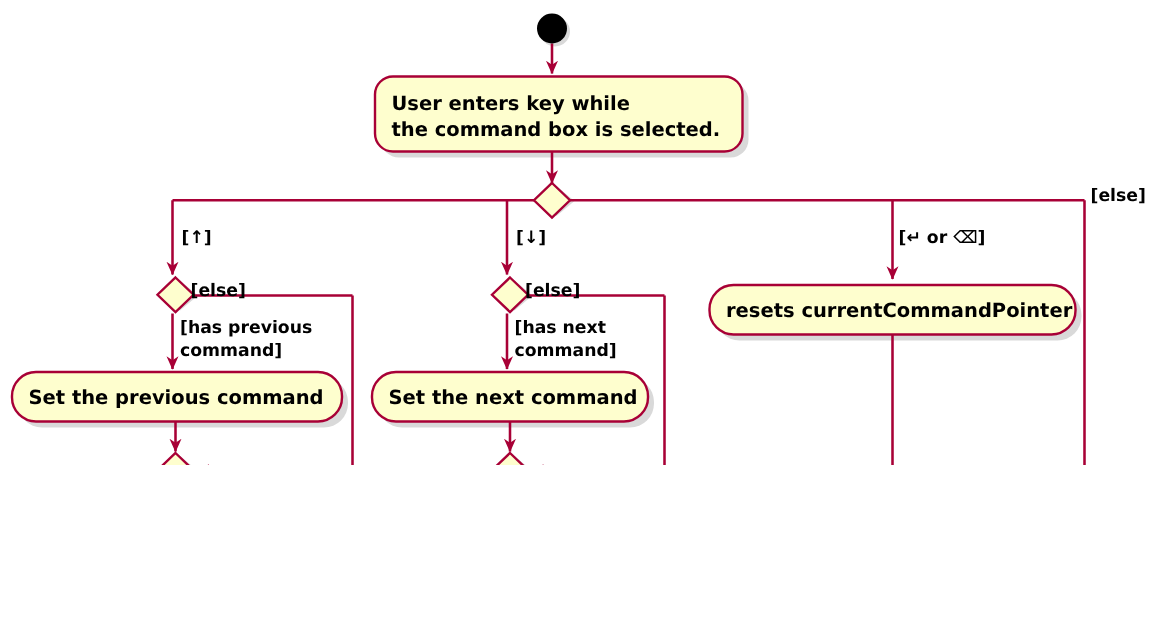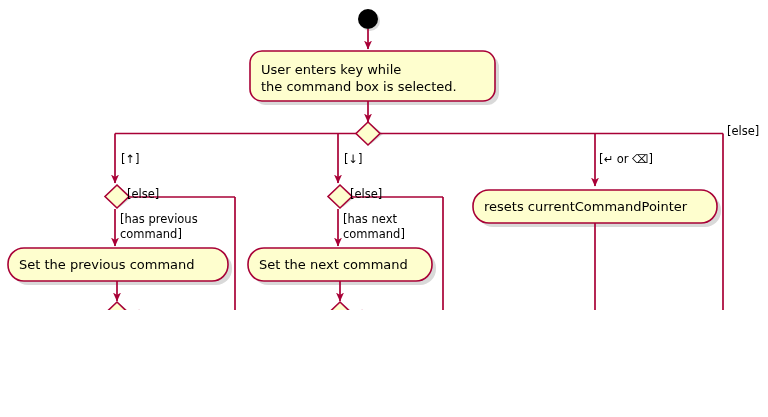--- a/index.html
+++ b/index.html
@@ -9,20 +9,21 @@
   }
   body {
     font-family: "DejaVu Sans", sans-serif;
   }
   #canvas {
     position: relative;
     width: 768px;
     height: 310px;
     background: #ffffff;
     overflow: hidden;
+    font-weight: bold;
   }
   svg#diagram {
     position: absolute;
     left: 0;
     top: 0;
     width: 768px;
     height: 417px;
   }
   .node-label {
     font-family: "DejaVu Sans", sans-serif;

